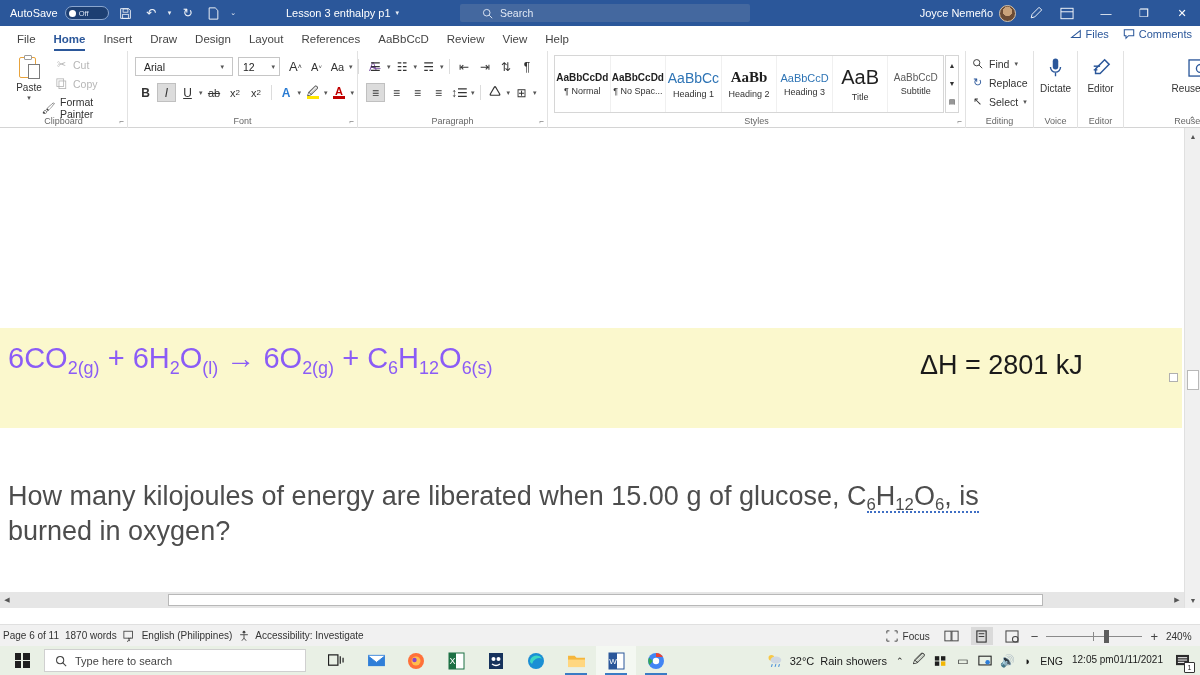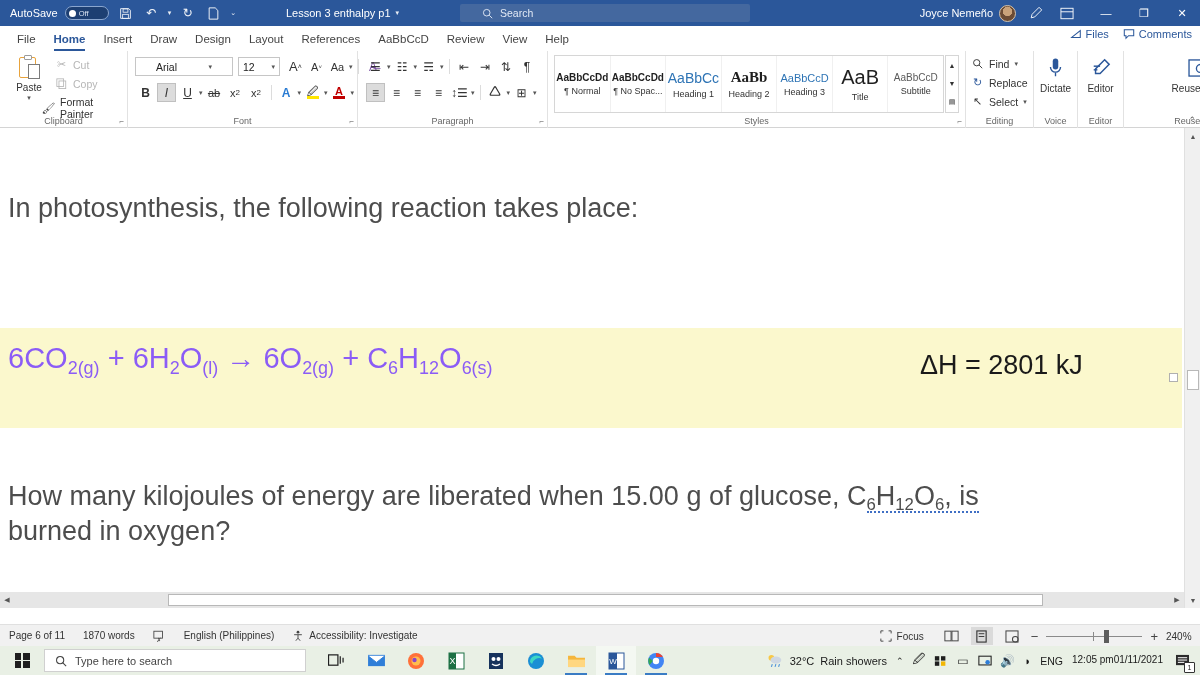--- a/index.html
+++ b/index.html
@@ -118,21 +118,21 @@
     font-size: 10.5px; color: #b6b6b6;
   }
   .cmd-small.enabled { color: #333333; }
   .mini-ic { width: 13px; height: 13px; display:flex; align-items:center; justify-content:center; font-size: 11px; }
 
   
   #g-font { left: 128px; width: 230px; }
   .fontname {
     position: absolute; left: 7px; top: 6px; width: 98px; height: 19px;
     border: 1px solid #c6c6c6; background: #fff; font-size: 10.5px;
-    display: flex; align-items: center; padding: 0 20px; color: #222;
+    display: flex; align-items: center; padding: 0 8px; color: #222;
   }
   .fontsize {
     position: absolute; left: 110px; top: 6px; width: 42px; height: 19px;
     border: 1px solid #c6c6c6; background: #fff; font-size: 10.5px;
     display: flex; align-items: center; padding: 0 4px; color: #222;
   }
   .combo-caret { margin-left: auto; font-size: 7px; color: #555; }
   .ic {
     display: flex; align-items: center; justify-content: center;
     font-size: 12px; color: #333; height: 19px; min-width: 19px;
@@ -242,21 +242,21 @@
     position: absolute; right: 22px; top: 245px; width: 9px; height: 9px;
     border: 1px solid #b0b0b0; background: #fff;
   }
 
   
   .statusbar {
     position: absolute; top: 624px; left: 0; width: 1200px; height: 22px;
     background: #f1f1f1; border-top: 1px solid #e0e0e0;
     display: flex; align-items: center; font-size: 10px; color: #333;
   }
-  .sb-item { display: flex; align-items: center; gap: 5px; padding: 0 9px; }
+  .sb-item { display: flex; align-items: center; gap: 5px; padding: 0 3px; }
   .sb-right {
     position: absolute; right: 4px; top: 0; height: 22px;
     display: flex; align-items: center; gap: 8px; font-size: 10px;
   }
   .view-btn {
     width: 22px; height: 18px; display: flex; align-items: center; justify-content: center;
     font-size: 11px; color: #333;
   }
   .view-btn.active { background: #dadada; }
   .zoom-slider {
@@ -617,21 +617,20 @@
         <span>Reuse Files</span>
       </div>
       <div class="group-label">Reuse Files</div>
     </div>
 
     <div class="ribbon-collapse">⌃</div>
   </div>
 
   <div class="docarea">
 
-    <div class="doc-text" id="line-intro">In photosynthesis, the following reaction takes place:</div>
 
     <div class="eq-band"></div>
 
     <div class="equation">
       <span><span>6</span><span>CO</span><sub>2(g)</sub></span>
       <span>+</span>
       <span><span>6</span><span>H</span><sub>2</sub><span>O</span><sub>(l)</sub></span>
       <span>→</span>
       <span><span>6</span><span>O</span><sub>2(g)</sub></span>
       <span>+</span>

